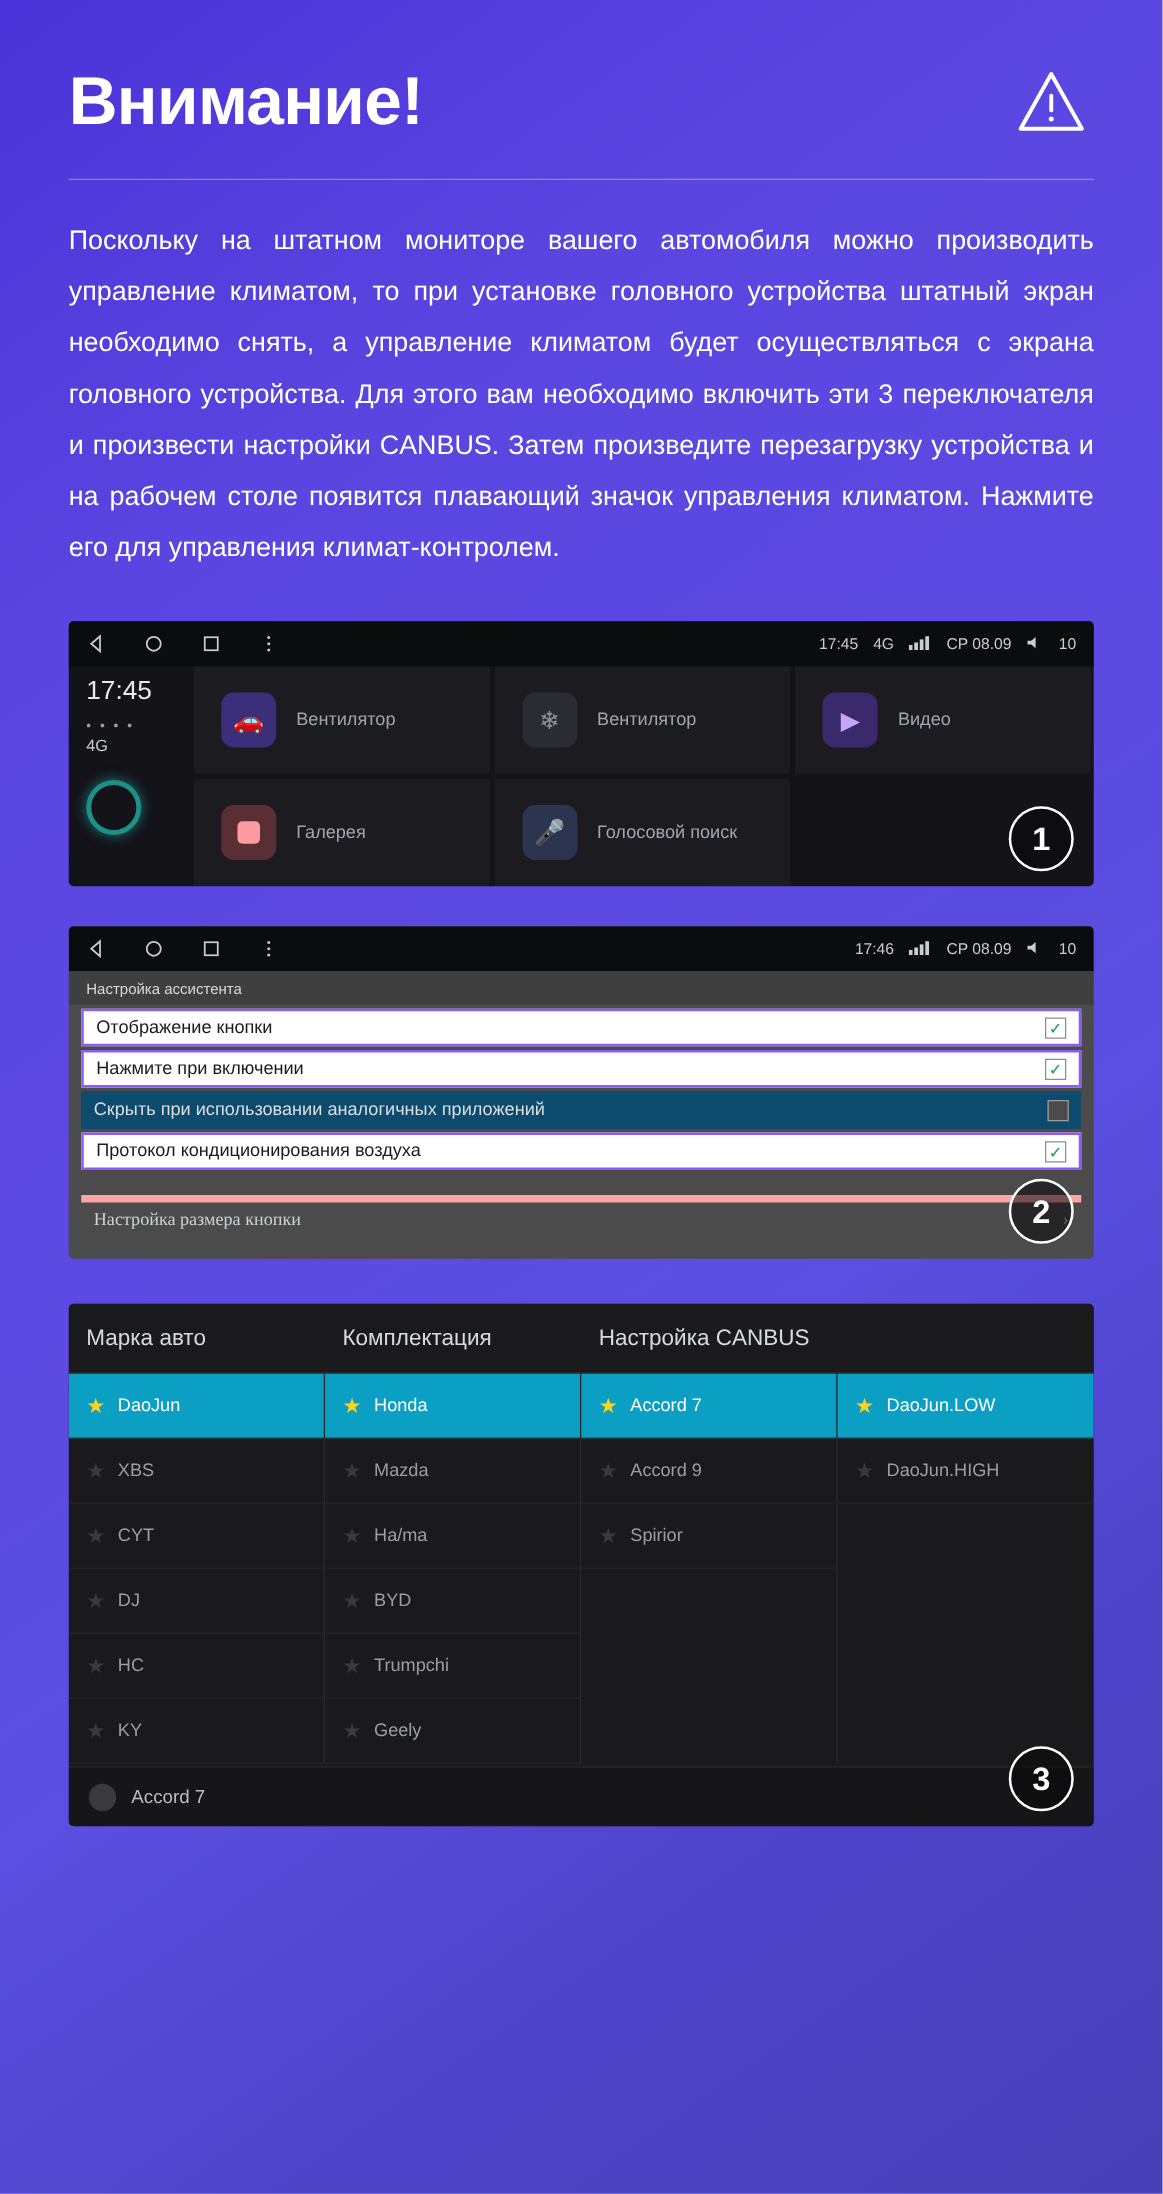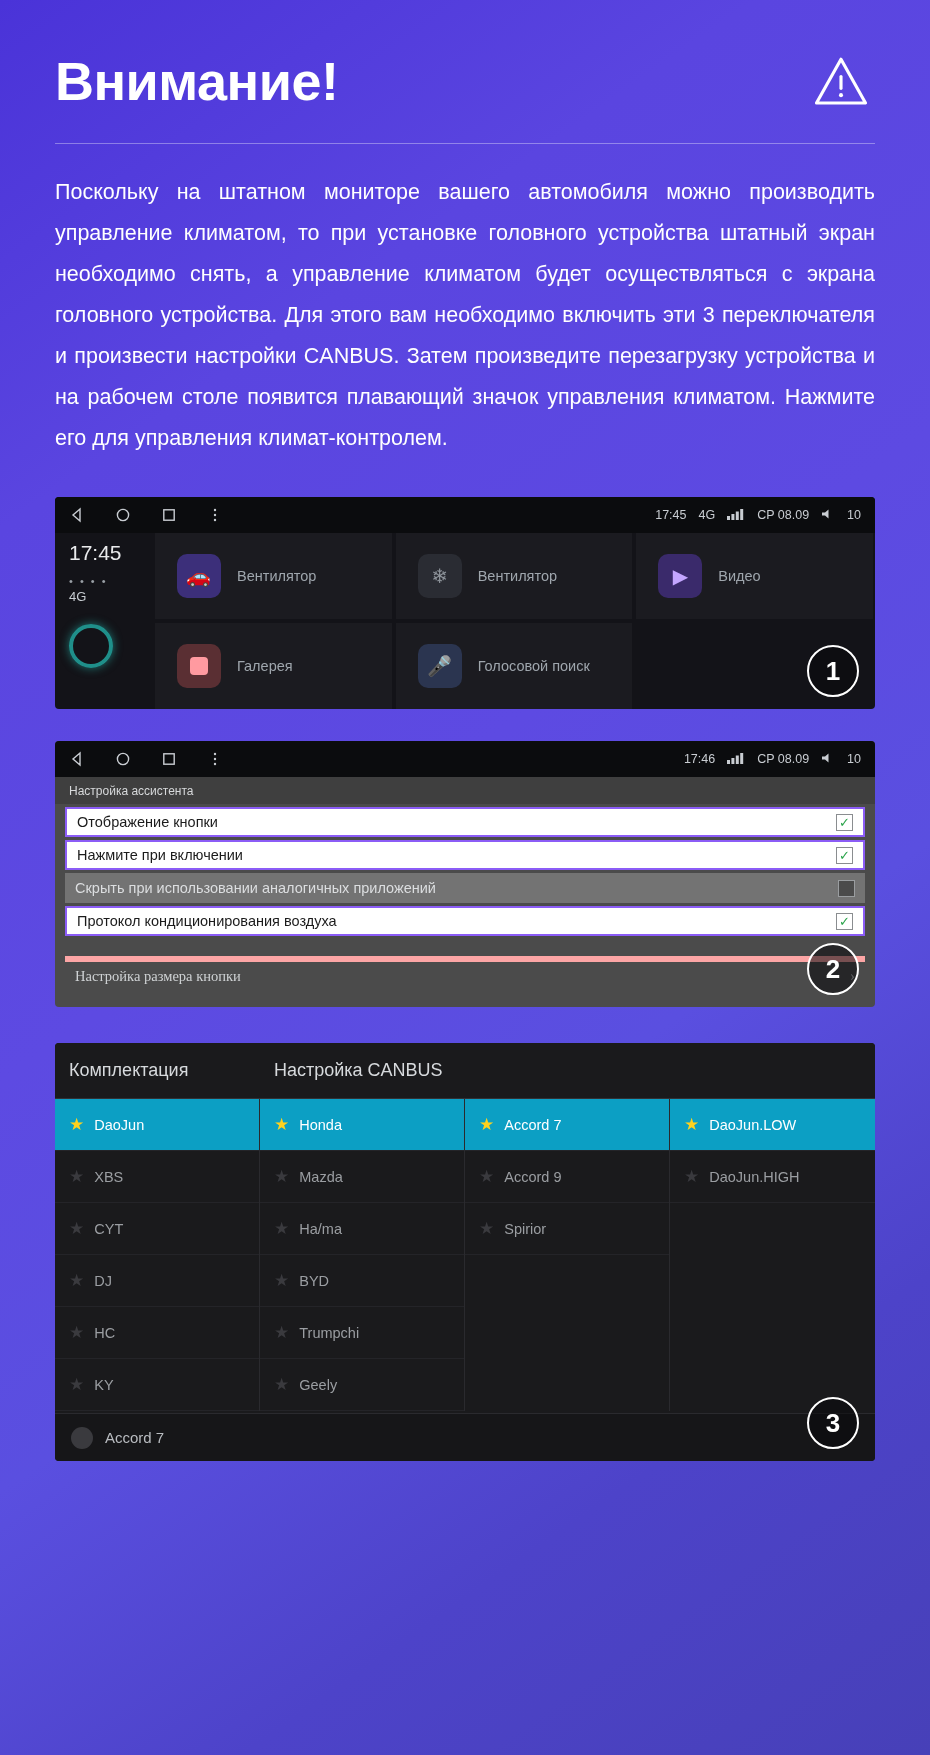--- a/index.html
+++ b/index.html
@@ -160,21 +160,21 @@
   .set-row {
     display: flex;
     align-items: center;
     justify-content: space-between;
     height: 30px;
     margin-top: 3px;
     padding: 0 10px;
     font-size: 14.5px;
   }
   .set-row.light { background: #ffffff; color: #1b1b1b; border: 2px solid #8b5cf6; }
-  .set-row.dark  { background: #737373; color: #dcdee0; }
+  .set-row.dark  { background: #0c4a6e; color: #dcdee0; }
   .set-row.plain { background: transparent; color: #cfd2d4; border-top: 6px solid #fca5a5; height: 34px; margin-top: 20px; font-family: Liberation Serif, serif; }
   .cbx {
     width: 17px; height: 17px;
     border: 1px solid #8a8d90;
     background: #ffffff;
     display: flex; align-items: center; justify-content: center;
     font-size: 13px; color: #2aa34a; line-height: 1;
   }
   .cbx.dark { background: #4b4b4b; border-color: #9a9da0; }
   .chev { color: #cfd2d4; font-size: 15px; }
@@ -399,20 +399,21 @@
         <span>Настройка размера кнопки</span>
         <span class="chev">›</span>
       </div>
     </div>
 
     <div class="badge">2</div>
   </div>
 
   <div class="shot" id="shot3">
     <div class="canhead">
+      <div>Марка авто</div>
       <div>Комплектация</div>
       <div>Настройка CANBUS</div>
     </div>
 
     <div class="canbody">
 
       <div class="cancol">
         <div class="canrow sel">
             <span class="star">★</span>
             <span>DaoJun</span>

